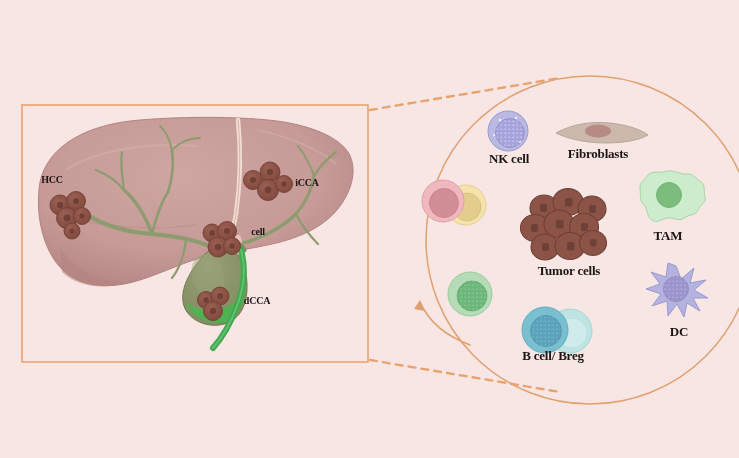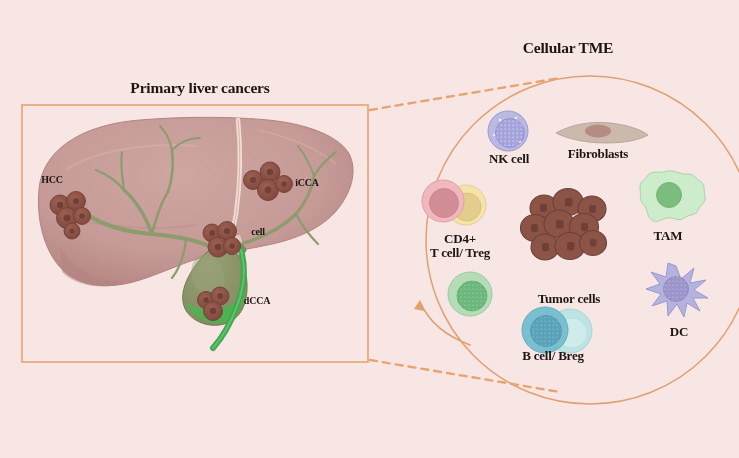--- a/index.html
+++ b/index.html
@@ -270,38 +270,34 @@
       <path d="M676 266
                L 681 279 L 694 268 L 690 283 L 706 280 L 694 290
                L 708 298 L 693 298 L 700 311 L 687 303 L 684 317 L 677 304
                L 668 316 L 667 301 L 652 306 L 661 294 L 646 289 L 660 284
                L 651 272 L 666 277 L 668 263 Z" fill="#b4b3e0" stroke="#9a98cf" stroke-width="1"></path>
       <circle cx="676" cy="289" r="12.5" fill="#9b95cb" stroke="#8984bd" stroke-width="0.8"></circle>
       <circle cx="676" cy="289" r="12.5" fill="url(#dots)" opacity="0.55"></circle>
     </g>
   </svg>
 
-  <div class="lbl title" style="left:109px; top:80px; width:182px;">Primary liver cancers</div>
-
-  <div class="lbl title" style="left:493px; top:40px; width:150px;">Cellular TME</div>
+
 
   <div class="lbl organlabel" style="left:28px; top:175px; width:48px;">HCC</div>
   <div class="lbl organlabel" style="left:283px; top:178px; width:48px;">iCCA</div>
   <div class="lbl organlabel" style="left:232px; top:227px; width:52px;">cell</div>
   <div class="lbl organlabel" style="left:231px; top:296px; width:52px;">dCCA</div>
 
   <div class="lbl celllabel" style="left:481px; top:152px; width:56px;">NK cell</div>
 
   <div class="lbl celllabel" style="left:551px; top:147px; width:94px;">Fibroblasts</div>
 
-  <div class="lbl celllabel" style="left:418px; top:232px; width:84px;">CD4+
-T cell/ Treg</div>
 
   <div class="lbl celllabel" style="left:645px; top:229px; width:46px;">TAM</div>
 
-  <div class="lbl celllabel" style="left:525px; top:264px; width:88px;margin-top:28px;">Tumor cells</div>
+  <div class="lbl celllabel" style="left:525px; top:264px; width:88px;">Tumor cells</div>
 
 
   <div class="lbl celllabel" style="left:507px; top:349px; width:92px;">B cell/ Breg</div>
 
   <div class="lbl celllabel" style="left:664px; top:325px; width:30px;">DC</div>
 
 </div>
 
 </body></html>

